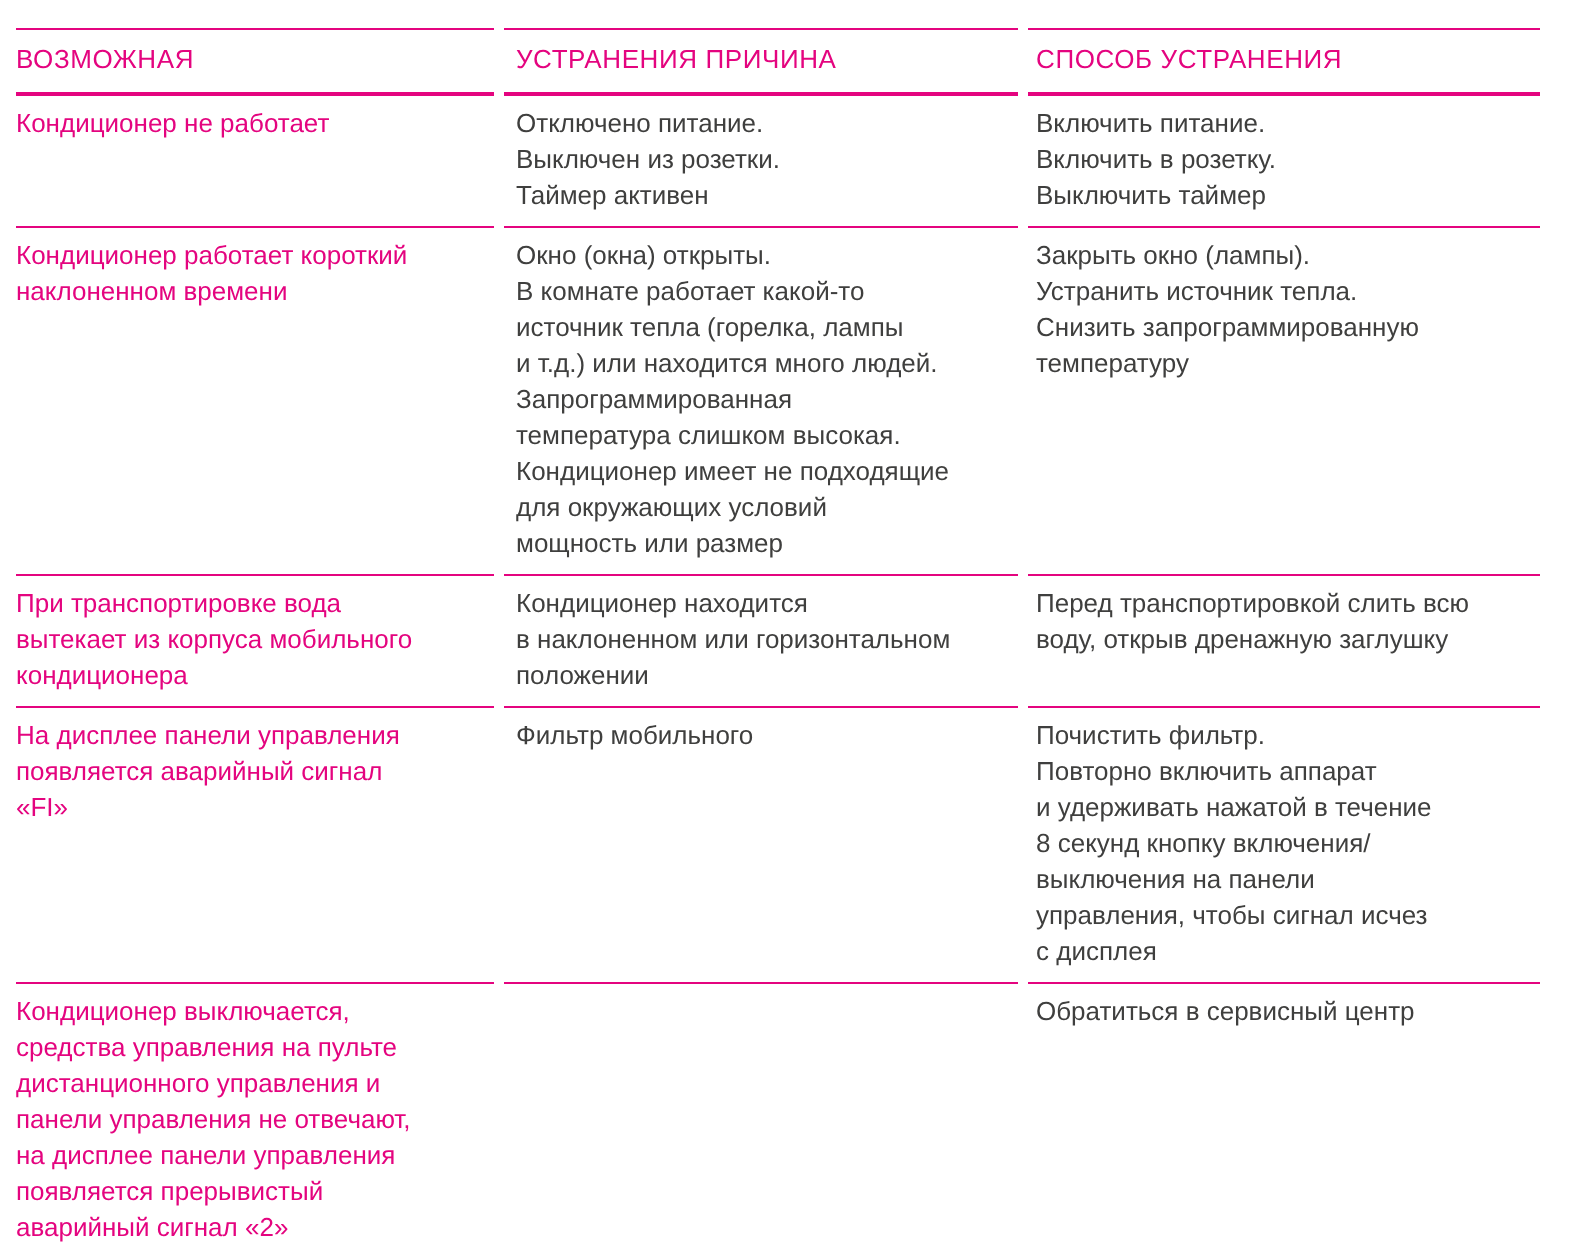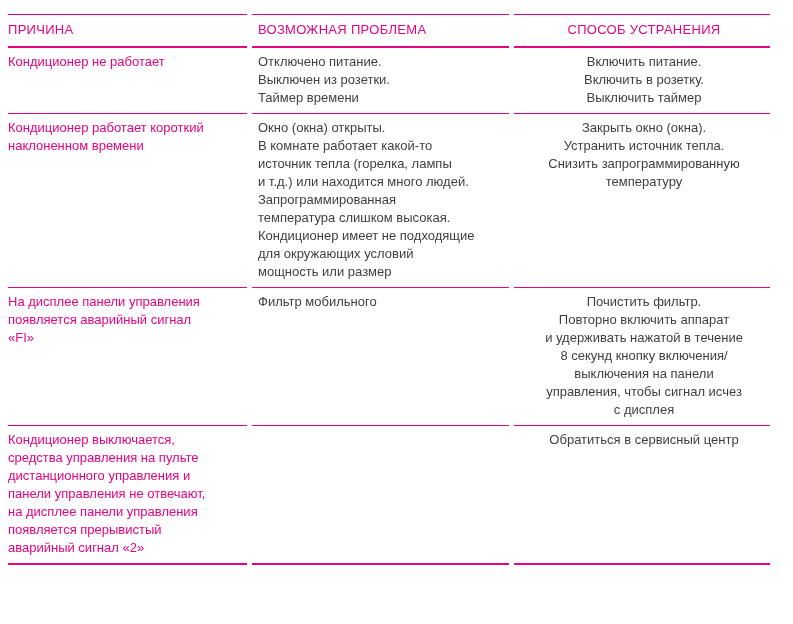--- a/index.html
+++ b/index.html
@@ -45,65 +45,75 @@
     font-size: 13px;
     line-height: 18px;
     padding: 5px 0 6px 0;
     white-space: pre-line;
     color: #3f3f3e;
     margin-top: 31px;
   }
   tr.last-row td { border-bottom: 2px solid #e4047f; }
   td.problem { color: #e4047f; }
   th.cause-h, td.cause { padding-left: 6px; }
-  th.solution-h, td.solution { padding-left: 4px; text-align: center; }
+  th.solution-h, td.solution { padding-left: 4px; }
 </style>
 </head>
 <body>
 
 <div class="page">
   <table class="trouble-table">
     <colgroup>
       <col class="c1">
         <col class="c2">
         <col class="c3">
     </colgroup>
     <thead>
       <tr>
-        <th class="problem-h">ПРИЧИНА</th>
-        <th class="cause-h">ВОЗМОЖНАЯ ПРОБЛЕМА</th>
+        <th class="problem-h">ВОЗМОЖНАЯ</th>
+        <th class="cause-h">УСТРАНЕНИЯ ПРИЧИНА</th>
         <th class="solution-h">СПОСОБ УСТРАНЕНИЯ</th>
       </tr>
     </thead>
     <tbody>
       <tr>
         <td class="problem">Кондиционер не работает</td>
         <td class="cause">Отключено питание.
 Выключен из розетки.
-Таймер времени</td>
+Таймер активен</td>
         <td class="solution">Включить питание.
 Включить в розетку.
 Выключить таймер</td>
       </tr>
       <tr>
         <td class="problem">Кондиционер работает короткий
 наклоненном времени</td>
         <td class="cause">Окно (окна) открыты.
 В комнате работает какой-то
 источник тепла (горелка, лампы
 и т.д.) или находится много людей.
 Запрограммированная
 температура слишком высокая.
 Кондиционер имеет не подходящие
 для окружающих условий
 мощность или размер</td>
-        <td class="solution">Закрыть окно (окна).
+        <td class="solution">Закрыть окно (лампы).
 Устранить источник тепла.
 Снизить запрограммированную
 температуру</td>
+      </tr>
+      <tr>
+        <td class="problem">При транспортировке вода
+вытекает из корпуса мобильного
+кондиционера</td>
+        <td class="cause">Кондиционер находится
+в наклоненном или горизонтальном
+положении</td>
+        <td class="solution">Перед транспортировкой слить всю
+воду, открыв дренажную заглушку</td>
       </tr>
       <tr>
         <td class="problem">На дисплее панели управления
 появляется аварийный сигнал
 «FI»</td>
         <td class="cause">Фильтр мобильного</td>
         <td class="solution">Почистить фильтр.
 Повторно включить аппарат
 и удерживать нажатой в течение
 8 секунд кнопку включения/

